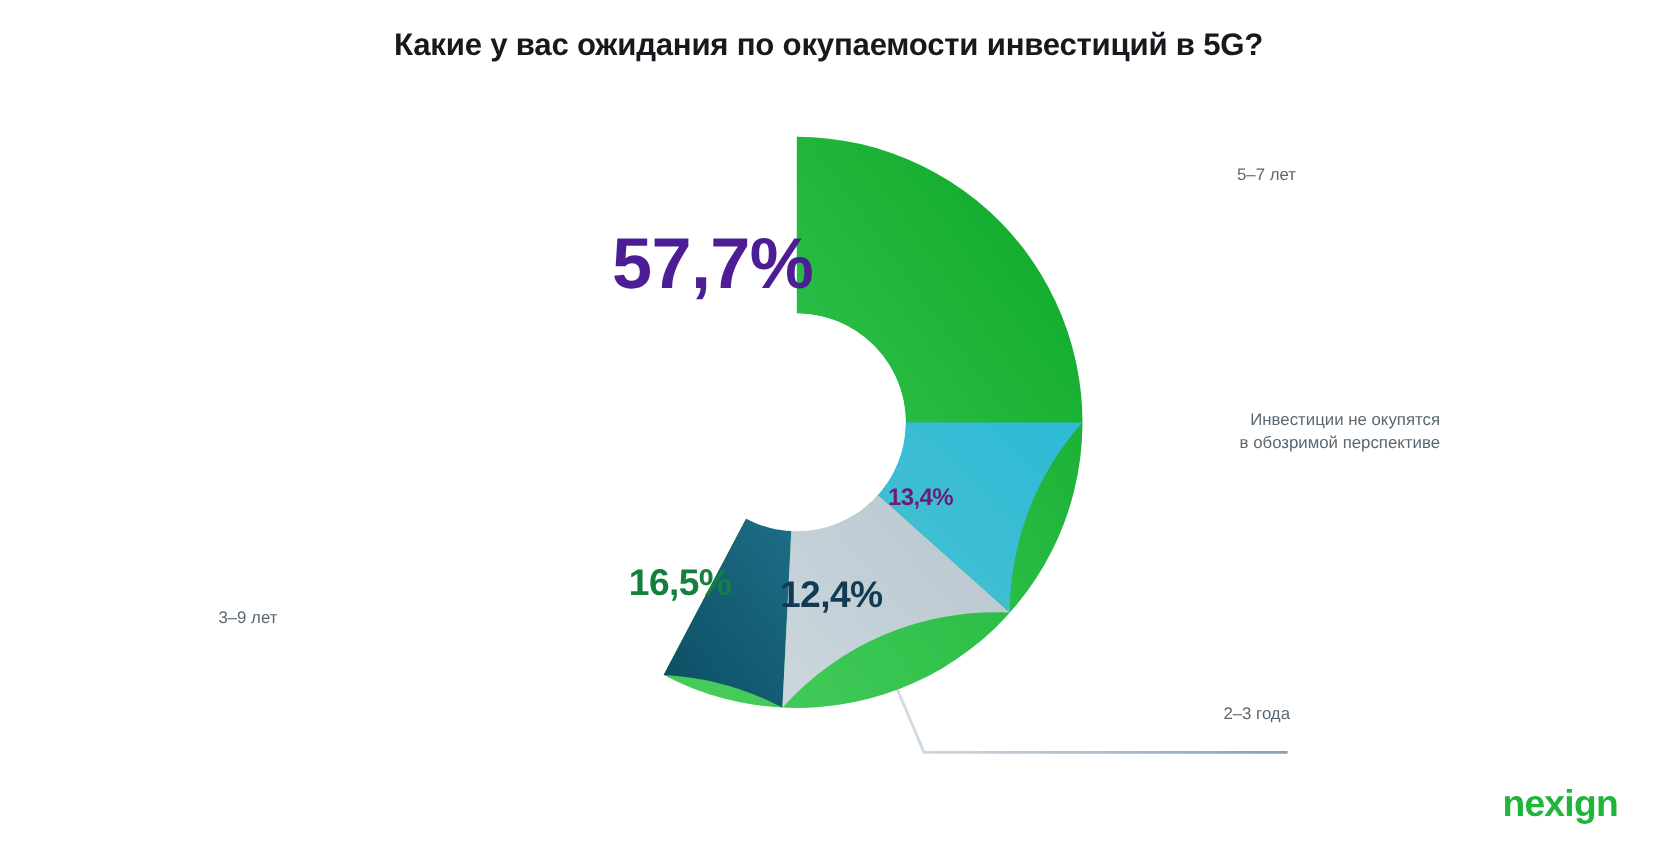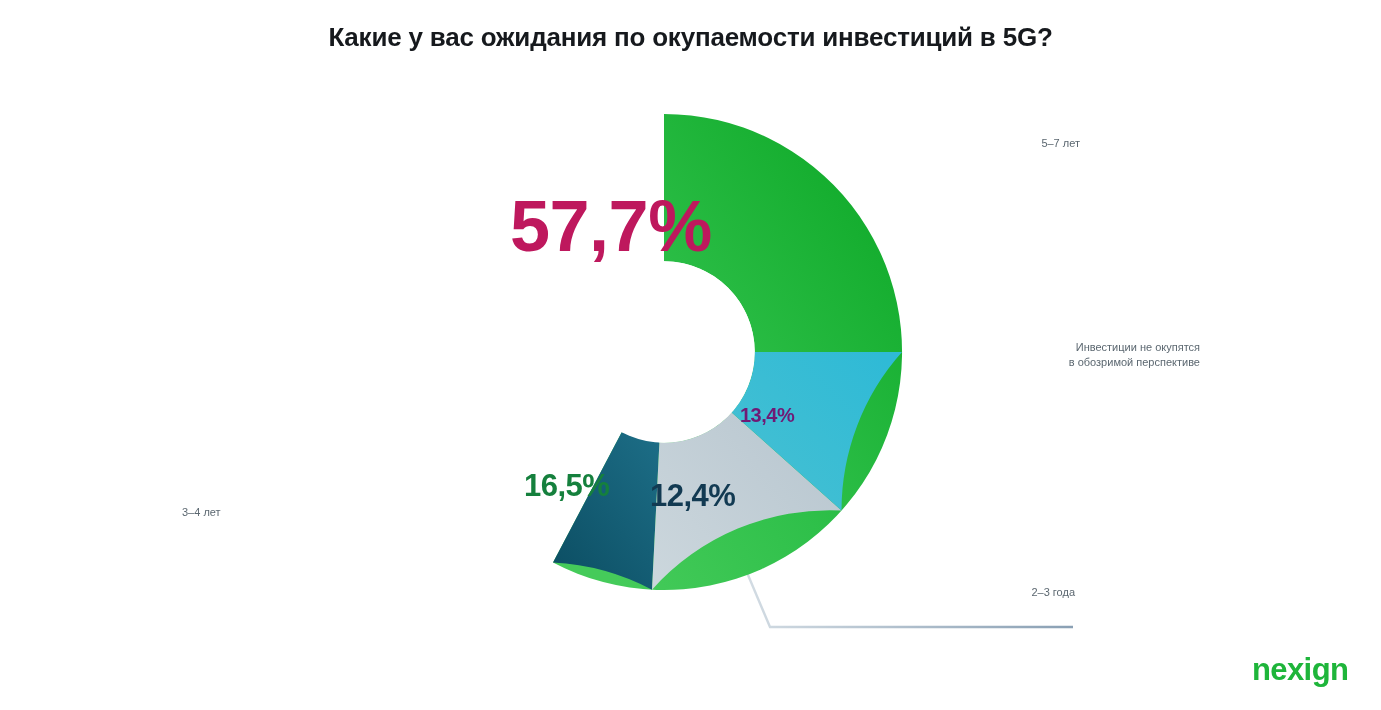--- a/index.html
+++ b/index.html
@@ -52,22 +52,22 @@
   }
 
   
   .slice-value {
     position: absolute;
     font-weight: bold;
     white-space: nowrap;
     letter-spacing: -0.5px;
   }
   .slice-value.v-main {
-    font-size: 72px;
-    color: #be185d;
+    font-size: 60px;
+    color: #4c1d95;
     left: 510px;
     top: 185px;
   }
   .slice-value.v-teal {
     font-size: 20px;
     color: #701a75;
     left: 740px;
     top: 404px;
   }
   .slice-value.v-gray {
@@ -79,21 +79,21 @@
   .slice-value.v-navy {
     font-size: 31px;
     color: #15803d;
     left: 524px;
     top: 468px;
   }
 
   
   .callout-label {
     position: absolute;
-    font-size: 11px;
+    font-size: 14px;
     color: #5b6770;
     white-space: pre-line;
     line-height: 1.38;
   }
   .callout-label.al-right { text-align: right; }
   .callout-label.al-left  { text-align: left; }
 
   .leader-svg {
     position: absolute;
     left: 0;
@@ -224,19 +224,19 @@
 
   <div class="slice-value v-gray">12,4%</div>
 
   <div class="slice-value v-navy">16,5%</div>
 
   <div class="callout-label al-right lbl-5-7">5–7 лет</div>
 
   <div class="callout-label al-right lbl-never">Инвестиции не окупятся
 в обозримой перспективе</div>
 
-  <div class="callout-label al-left lbl-3-5">3–4 лет</div>
+  <div class="callout-label al-left lbl-3-5">3–9 лет</div>
 
   <div class="callout-label al-right lbl-2-3">2–3 года</div>
 
   <div class="logo">nexign</div>
 
 </div>
 
 </body></html>

